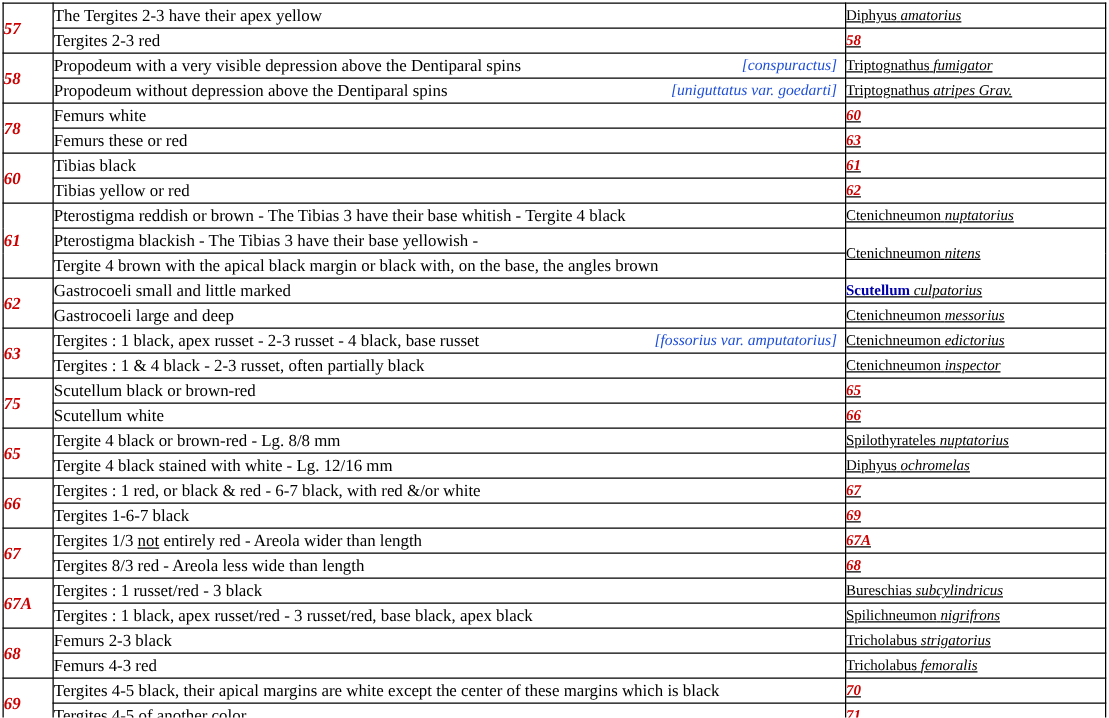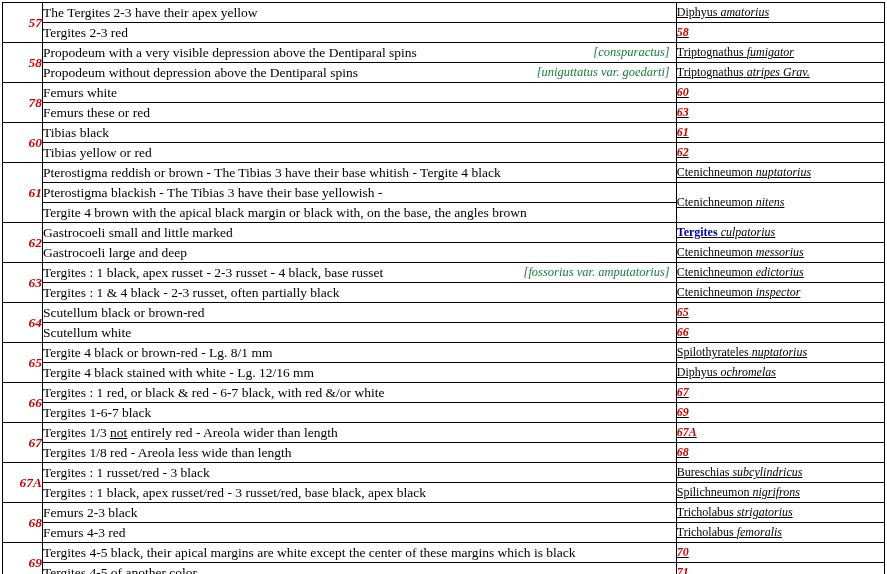--- a/index.html
+++ b/index.html
@@ -17,42 +17,42 @@
   #key-table td{
     border:1px solid #000000;
     padding:0;
     vertical-align:middle;
   }
   col.c-num{width:40px;}
   col.c-lead{width:633px;}
   col.c-res{width:208px;}
 
   .numcell{
-    text-align:right;
+    text-align:left;
     color:#cc0000;
     font-weight:bold;
     font-style:italic;
     font-size:13.5px;
     font-family:"Liberation Serif", serif;
   }
   .leadcell{
     height:19px;
     position:relative;
     padding:0 4px 0 5px;
     font-size:13.5px;
     line-height:19px;
     white-space:nowrap;
     overflow:hidden;
   }
   .leadcell .txt{display:inline;}
   .leadcell .alt{
     position:absolute;
     right:6px;
     top:0;
-    color:#15803d;
+    color:#1d4ed8;
     font-style:italic;
     font-size:12.5px;
     line-height:19px;
   }
   .rescell{
     height:19px;
     padding:0 3px 0 6px;
     font-size:12px;
     line-height:19px;
     white-space:nowrap;
@@ -127,47 +127,47 @@
       <tr>
         <td class="leadcell"><span class="txt">Pterostigma blackish - The Tibias 3 have their base yellowish -</span></td>
         <td class="rescell" rowspan="2"><span class="gen">Ctenichneumon</span> <span class="sp">nitens</span></td>
       </tr>
       <tr>
         <td class="leadcell"><span class="txt">Tergite 4 brown with the apical black margin or black with, on the base, the angles brown</span></td>
       </tr>
       <tr>
         <td class="numcell" rowspan="2">62</td>
         <td class="leadcell"><span class="txt">Gastrocoeli small and little marked</span></td>
-        <td class="rescell"><span class="gen bold-gen">Tergites</span> <span class="sp">culpatorius</span></td>
+        <td class="rescell"><span class="gen bold-gen">Scutellum</span> <span class="sp">culpatorius</span></td>
       </tr>
       <tr>
         <td class="leadcell"><span class="txt">Gastrocoeli large and deep</span></td>
         <td class="rescell"><span class="gen">Ctenichneumon</span> <span class="sp">messorius</span></td>
       </tr>
       <tr>
         <td class="numcell" rowspan="2">63</td>
         <td class="leadcell"><span class="txt">Tergites : 1 black, apex russet - 2-3 russet - 4 black, base russet</span><span class="alt">[fossorius var. amputatorius]</span></td>
         <td class="rescell"><span class="gen">Ctenichneumon</span> <span class="sp">edictorius</span></td>
       </tr>
       <tr>
         <td class="leadcell"><span class="txt">Tergites : 1 &amp; 4 black - 2-3 russet, often partially black</span></td>
         <td class="rescell"><span class="gen">Ctenichneumon</span> <span class="sp">inspector</span></td>
       </tr>
       <tr>
-        <td class="numcell" rowspan="2">64</td>
+        <td class="numcell" rowspan="2">75</td>
         <td class="leadcell"><span class="txt">Scutellum black or brown-red</span></td>
         <td class="rescell"><span class="ref">65</span></td>
       </tr>
       <tr>
         <td class="leadcell"><span class="txt">Scutellum white</span></td>
         <td class="rescell"><span class="ref">66</span></td>
       </tr>
       <tr>
         <td class="numcell" rowspan="2">65</td>
-        <td class="leadcell"><span class="txt">Tergite 4 black or brown-red - Lg. 8/1 mm</span></td>
+        <td class="leadcell"><span class="txt">Tergite 4 black or brown-red - Lg. 8/8 mm</span></td>
         <td class="rescell"><span class="gen">Spilothyrateles</span> <span class="sp">nuptatorius</span></td>
       </tr>
       <tr>
         <td class="leadcell"><span class="txt">Tergite 4 black stained with white - Lg. 12/16 mm</span></td>
         <td class="rescell"><span class="gen">Diphyus</span> <span class="sp">ochromelas</span></td>
       </tr>
       <tr>
         <td class="numcell" rowspan="2">66</td>
         <td class="leadcell"><span class="txt">Tergites : 1 red, or black &amp; red - 6-7 black, with red &amp;/or white</span></td>
         <td class="rescell"><span class="ref">67</span></td>
@@ -175,21 +175,21 @@
       <tr>
         <td class="leadcell"><span class="txt">Tergites 1-6-7 black</span></td>
         <td class="rescell"><span class="ref">69</span></td>
       </tr>
       <tr>
         <td class="numcell" rowspan="2">67</td>
         <td class="leadcell"><span class="txt">Tergites 1/3 <u>not</u> entirely red - Areola wider than length</span></td>
         <td class="rescell"><span class="ref">67A</span></td>
       </tr>
       <tr>
-        <td class="leadcell"><span class="txt">Tergites 1/8 red - Areola less wide than length</span></td>
+        <td class="leadcell"><span class="txt">Tergites 8/3 red - Areola less wide than length</span></td>
         <td class="rescell"><span class="ref">68</span></td>
       </tr>
       <tr>
         <td class="numcell" rowspan="2">67A</td>
         <td class="leadcell"><span class="txt">Tergites : 1 russet/red - 3 black</span></td>
         <td class="rescell"><span class="gen">Bureschias</span> <span class="sp">subcylindricus</span></td>
       </tr>
       <tr>
         <td class="leadcell"><span class="txt">Tergites : 1 black, apex russet/red - 3 russet/red, base black, apex black</span></td>
         <td class="rescell"><span class="gen">Spilichneumon</span> <span class="sp">nigrifrons</span></td>

